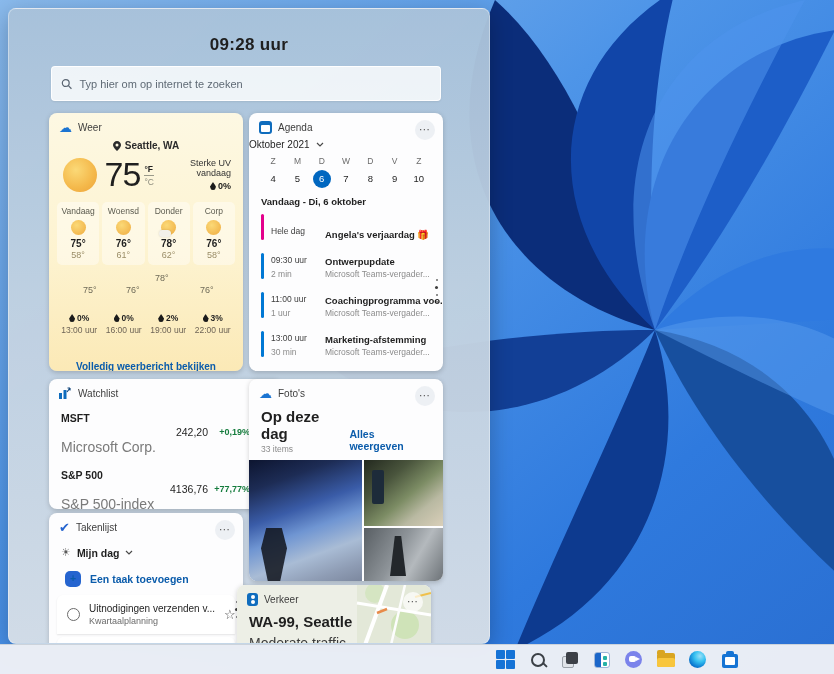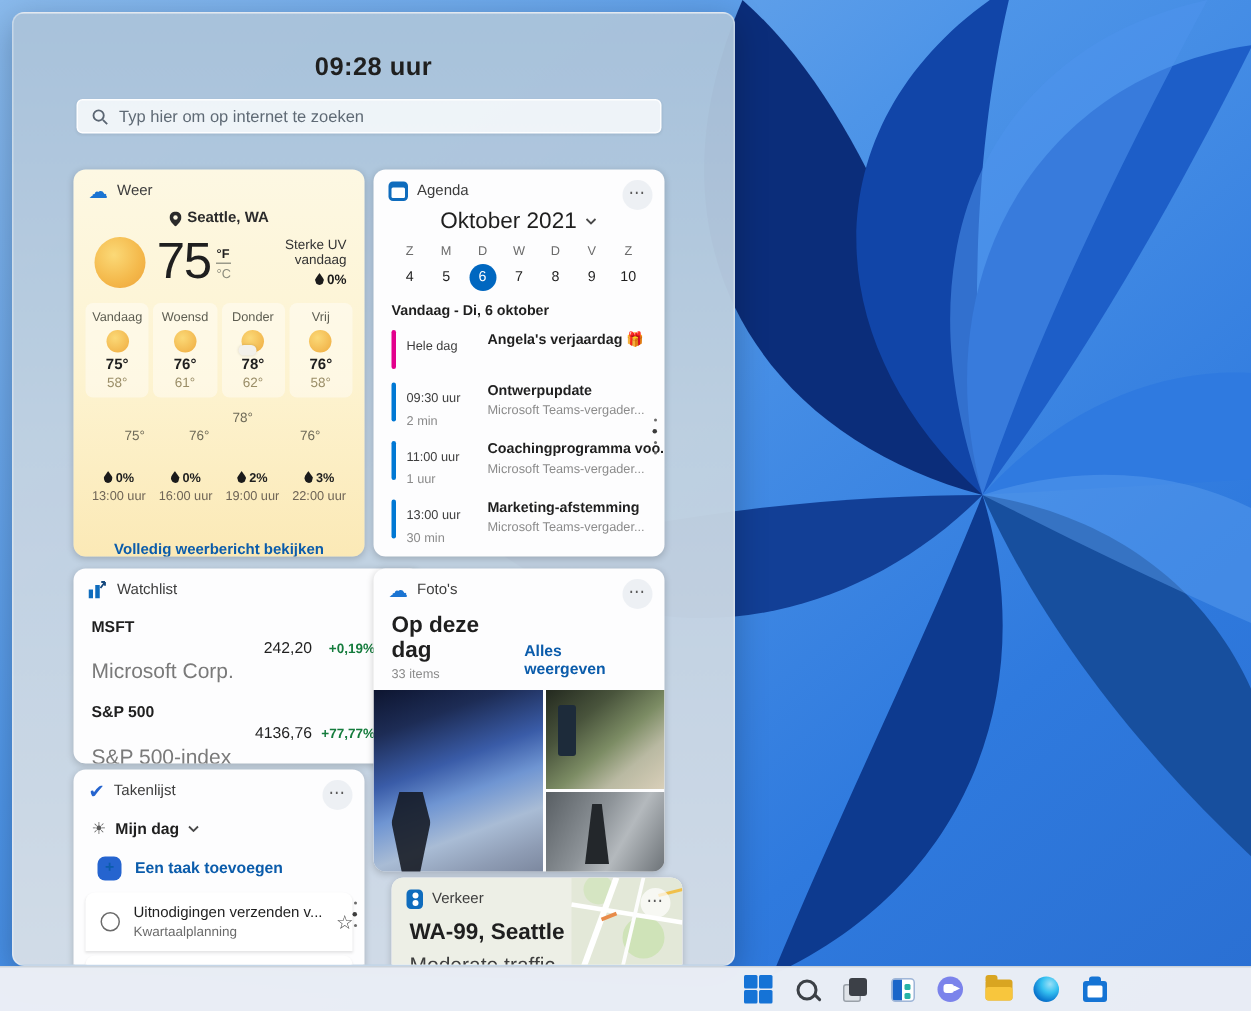--- a/index.html
+++ b/index.html
@@ -34,21 +34,21 @@
   .edge-ic { width:17px; height:17px; border-radius:50%; background:radial-gradient(circle at 65% 30%,#9be0f7 0%,#35c1f1 35%,#0b79d0 70%,#0b4fa0 100%); }
   .store-ic { width:16px; height:14px; background:#1574d4; border-radius:2px; position:relative; margin-top:3px; }
   .store-ic::before { content:""; position:absolute; left:4px; top:-3px; width:8px; height:3px; background:#1574d4; border-radius:2px 2px 0 0; }
   .store-ic::after { content:""; position:absolute; left:3px; top:3px; width:10px; height:8px; background:#fff; border-radius:1px; }
 
   
   .panel { position:absolute; left:8px; top:8px; width:482px; height:636px; border-radius:8px; overflow:hidden;
     background:linear-gradient(180deg, rgba(169,194,217,.96) 0%, rgba(193,209,224,.96) 45%, rgba(214,222,231,.96) 100%);
     box-shadow:0 6px 22px rgba(0,0,0,.25); border:1px solid rgba(255,255,255,.35); }
   .clock { position:absolute; left:0; right:0; top:26px; text-align:center; font-size:17px; font-weight:700; color:#1f1f1f; letter-spacing:.3px; }
-  .searchbar { position:absolute; left:42px; top:57px; width:390px; height:23px; background:rgba(255,255,255,.8);
+  .searchbar { position:absolute; left:42px; top:57px; width:390px; height:35px; background:rgba(255,255,255,.8);
     border:1px solid rgba(255,255,255,.9); border-radius:4px; display:flex; align-items:center; padding:0 9px; gap:7px;
     box-shadow:0 1px 2px rgba(0,0,0,.08); }
   .searchbar input { border:none; outline:none; background:transparent; font-size:11px; color:#3b4653; width:100%; font-family:inherit; }
   .searchbar input::placeholder { color:#5f6a75; }
 
   .card { position:absolute; background:#fdfdfe; border-radius:8px; box-shadow:0 1.5px 5px rgba(0,0,0,.18); overflow:hidden; }
   .card-h { display:flex; align-items:center; gap:6px; padding:8px 10px 4px 10px; }
   .card-title { font-size:10px; color:#3d3d3d; font-weight:400; }
   .ellipsis-btn { position:absolute; top:7px; right:8px; width:20px; height:20px; border-radius:50%; background:rgba(235,238,243,.9);
     color:#5a5a5a; font-size:11px; line-height:19px; text-align:center; letter-spacing:1px; }
@@ -80,27 +80,27 @@
   .rain-row { display:flex; padding:0 8px; }
   .rain-cell { flex:1; text-align:center; }
   .rain-v { font-size:8.5px; font-weight:700; color:#1f1f1f; display:flex; justify-content:center; align-items:center; gap:2px; }
   .rain-t { font-size:8.5px; color:#6e6456; margin-top:2px; }
   .w-link { text-align:center; font-size:10px; font-weight:700; color:#0b5cab; margin-top:26px; }
 
   
   .agenda { left:240px; top:104px; width:194px; height:258px; }
   .cal-ic { width:13px; height:13px; background:#0f6cbd; border-radius:3px; position:relative; }
   .cal-ic::after { content:""; position:absolute; left:2px; top:4px; right:2px; bottom:2px; background:#fff; border-radius:1px; }
-  .month-row { display:flex; justify-content:center; align-items:center; gap:6px; font-size:15px; color:#1f1f1f; margin-top:1px; }
+  .month-row { display:flex; justify-content:flex-start; align-items:center; gap:6px; font-size:10px; color:#1f1f1f; margin-top:1px; }
   .cal-grid { display:grid; grid-template-columns:repeat(7,1fr); padding:6px 12px 0; row-gap:4px; text-align:center; }
   .wd { font-size:8.5px; color:#6b6b6b; }
   .dt { font-size:9.5px; color:#1f1f1f; height:18px; line-height:18px; }
   .dt.sel { background:#0067c0; color:#fff; border-radius:50%; width:18px; margin:0 auto; }
   .today-lbl { font-size:9.5px; font-weight:700; color:#1f1f1f; padding:8px 12px 2px; }
-  .ev { display:flex; align-items:flex-start; gap:7px; padding:5px 12px 4px; }
+  .ev { display:flex; align-items:flex-end; gap:7px; padding:5px 12px 4px; }
   .ev-bar { width:3px; height:26px; border-radius:2px; flex:none; }
   .bar-pink { background:#e3008c; } .bar-blue { background:#0078d4; }
   .ev-time { width:47px; flex:none; }
   .ev-time .t { font-size:8.5px; color:#3d3d3d; }
   .ev-time .d { font-size:8.5px; color:#8b8b8b; margin-top:2px; }
   .ev-body .ti { font-size:9.5px; font-weight:700; color:#1f1f1f; white-space:nowrap; }
   .ev-body .su { font-size:8.5px; color:#8b8b8b; margin-top:2px; white-space:nowrap; }
   .scroll-dots { position:absolute; display:flex; flex-direction:column; align-items:center; gap:5px; }
   .scroll-dots i { width:2px; height:2px; border-radius:50%; background:#6b6b6b; }
   .scroll-dots i.big { width:3px; height:3px; background:#3d3d3d; }
@@ -141,21 +141,21 @@
   .ph-l { width:113px; height:100%;
     background:linear-gradient(160deg,#0d1530 0%,#1d2c55 18%,#3a5ca8 38%,#6f95d2 52%,#a9bcd5 68%,#8e9cb4 82%,#707a90 100%); position:relative; }
   .ph-l::after { content:""; position:absolute; left:12px; bottom:8px; width:26px; height:58px; background:#10141c; clip-path:polygon(20% 0,80% 0,100% 35%,70% 100%,30% 100%,0 35%); opacity:.85; }
   .ph-r { flex:1; display:flex; flex-direction:column; gap:2px; }
   .ph-rt { flex:1; background:linear-gradient(140deg,#23291f 0%,#49543c 30%,#7c8c64 55%,#b9b9a2 75%,#d9cfb9 100%); position:relative; }
   .ph-rt::after { content:""; position:absolute; left:8px; top:10px; width:12px; height:34px; background:#1d2b3a; border-radius:2px; }
   .ph-rb { flex:1; background:linear-gradient(120deg,#585e63 0%,#8d9398 40%,#b4b9bd 60%,#5f656a 100%); position:relative; }
   .ph-rb::after { content:""; position:absolute; left:26px; top:8px; width:16px; height:40px; background:#23272b; clip-path:polygon(30% 0,70% 0,100% 100%,0 100%); }
 
   
-  .traffic { left:252px; top:576px; width:194px; height:60px; border-radius:8px 8px 0 0; }
+  .traffic { left:228px; top:576px; width:194px; height:60px; border-radius:8px 8px 0 0; }
   .traffic-map { position:absolute; inset:0; }
   .tr-ic { width:11px; height:13px; background:#0f6cbd; border-radius:3px; position:relative; }
   .tr-ic::after { content:""; position:absolute; left:3.5px; top:2px; width:4px; height:4px; background:#fff; border-radius:50%; box-shadow:0 5px 0 #fff; }
   .tr-head { position:absolute; left:12px; top:28px; font-size:15px; font-weight:700; color:#1f1f1f; }
   .tr-sub { position:absolute; left:12px; top:50px; font-size:14px; color:#3d3d3d; }
   .traffic .card-h { position:relative; }
 </style>
 </head>
 <body>
 
@@ -236,21 +236,21 @@
         <div class="fc-hi">76°</div>
         <div class="fc-lo">61°</div>
       </div>
       <div class="fc-cell">
         <div class="fc-day">Donder</div>
         <div class="fc-ic pc"></div>
         <div class="fc-hi">78°</div>
         <div class="fc-lo">62°</div>
       </div>
       <div class="fc-cell">
-        <div class="fc-day">Vrij</div>
+        <div class="fc-day">Corp</div>
         <div class="fc-ic"></div>
         <div class="fc-hi">76°</div>
         <div class="fc-lo">58°</div>
       </div>
     </div>
     <div class="hr-area">
       <span class="hr-t" style="left:34px;top:20px">75°</span>
       <span class="hr-t" style="left:77px;top:20px">76°</span>
       <span class="hr-t" style="left:106px;top:8px">78°</span>
       <span class="hr-t" style="left:151px;top:20px">76°</span>

